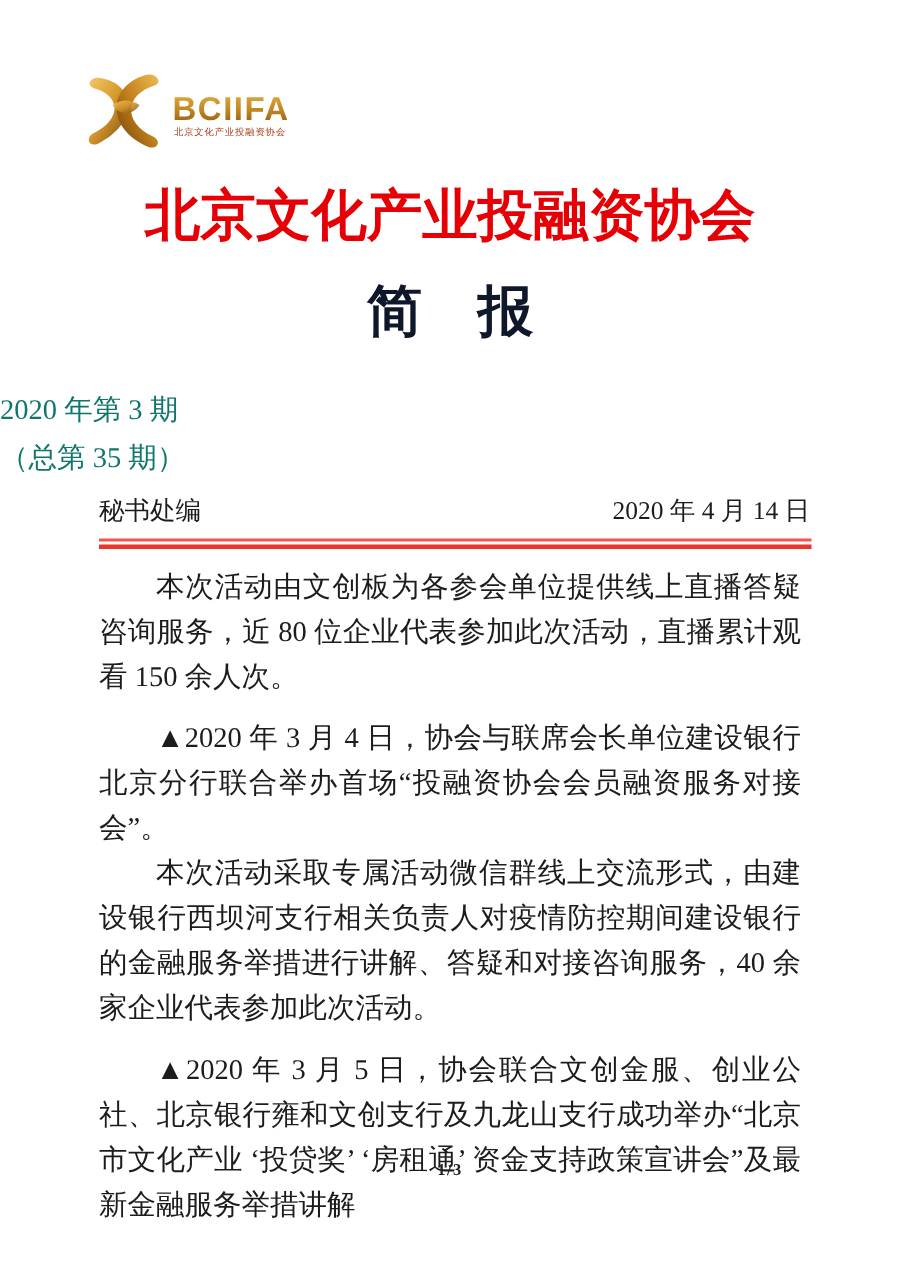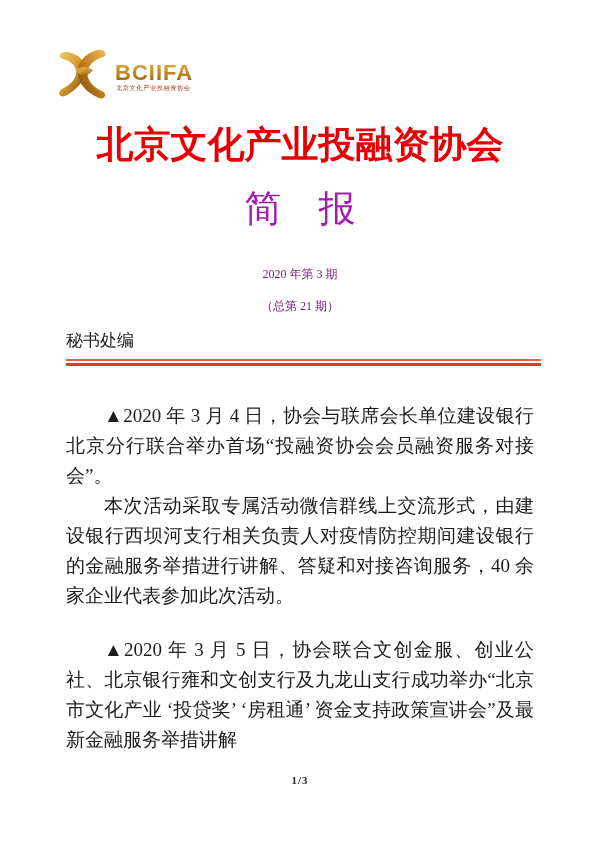--- a/index.html
+++ b/index.html
@@ -39,34 +39,33 @@
     margin: 0;
     font-size: 37px;
     font-weight: bold;
     line-height: 50px;
     color: #e60005;
     letter-spacing: 0px;
   }
   .title-line2 {
     margin: 14px 0 0 0;
     font-size: 37px;
-    font-weight: normal;
+    font-weight: bold;
     line-height: 50px;
-    color: #a21caf;
+    color: #0f172a;
   }
 
   
   .issue-block {
     position: absolute;
     top: 262px;
     left: 0;
     right: 0;
-    text-align: center;
-    font-size: 12px;
-    color: #701a75;
+    font-size: 19px;
+    color: #0f766e;
   }
   .issue-line {
     margin: 0;
     line-height: 24px;
   }
   .issue-line + .issue-line {
     margin-top: 8px;
   }
 
   
@@ -104,21 +103,21 @@
     line-height: 30px;
     color: #1c1c1c;
   }
   .body-text p {
     margin: 0;
     text-indent: 2em;
     text-align: justify;
     text-justify: inter-ideograph;
   }
   .news-item + .news-item {
-    margin-top: 24px;
+    margin-top: 11px;
   }
 
   
   .page-footer {
     position: absolute;
     top: 774px;
     left: 0;
     right: 0;
     text-align: center;
     font-size: 11px;
@@ -159,31 +158,33 @@
     <text x="63" y="44" font-family="Liberation Sans, DejaVu Sans, sans-serif" font-size="6.2" fill="#a53a16" textLength="74" lengthAdjust="spacing">北京文化产业投融资协会</text>
   </svg>
 
   <div class="title-block">
     <h1 class="title-line1">北京文化产业投融资协会</h1>
     <h1 class="title-line2">简　报</h1>
   </div>
 
   <div class="issue-block">
     <p class="issue-line">2020 年第 3 期</p>
-    <p class="issue-line">（总第 21 期）</p>
+    <p class="issue-line">（总第 35 期）</p>
   </div>
 
   <div class="meta-row">
     <span>秘书处编</span>
+    <span>2020 年 4 月 14 日</span>
   </div>
 
   <div class="red-rule"></div>
 
   <div class="body-text">
     <section class="news-item">
+      <p>本次活动由文创板为各参会单位提供线上直播答疑咨询服务，近 80 位企业代表参加此次活动，直播累计观看 150 余人次。</p>
     </section>
     <section class="news-item">
       <p>▲2020 年 3 月 4 日，协会与联席会长单位建设银行北京分行联合举办首场“投融资协会会员融资服务对接会”。</p>
       <p>本次活动采取专属活动微信群线上交流形式，由建设银行西坝河支行相关负责人对疫情防控期间建设银行的金融服务举措进行讲解、答疑和对接咨询服务，40 余家企业代表参加此次活动。</p>
     </section>
     <section class="news-item">
       <p>▲2020 年 3 月 5 日，协会联合文创金服、创业公社、北京银行雍和文创支行及九龙山支行成功举办“北京市文化产业 ‘投贷奖’ ‘房租通’ 资金支持政策宣讲会”及最新金融服务举措讲解</p>
     </section>
   </div>
 

